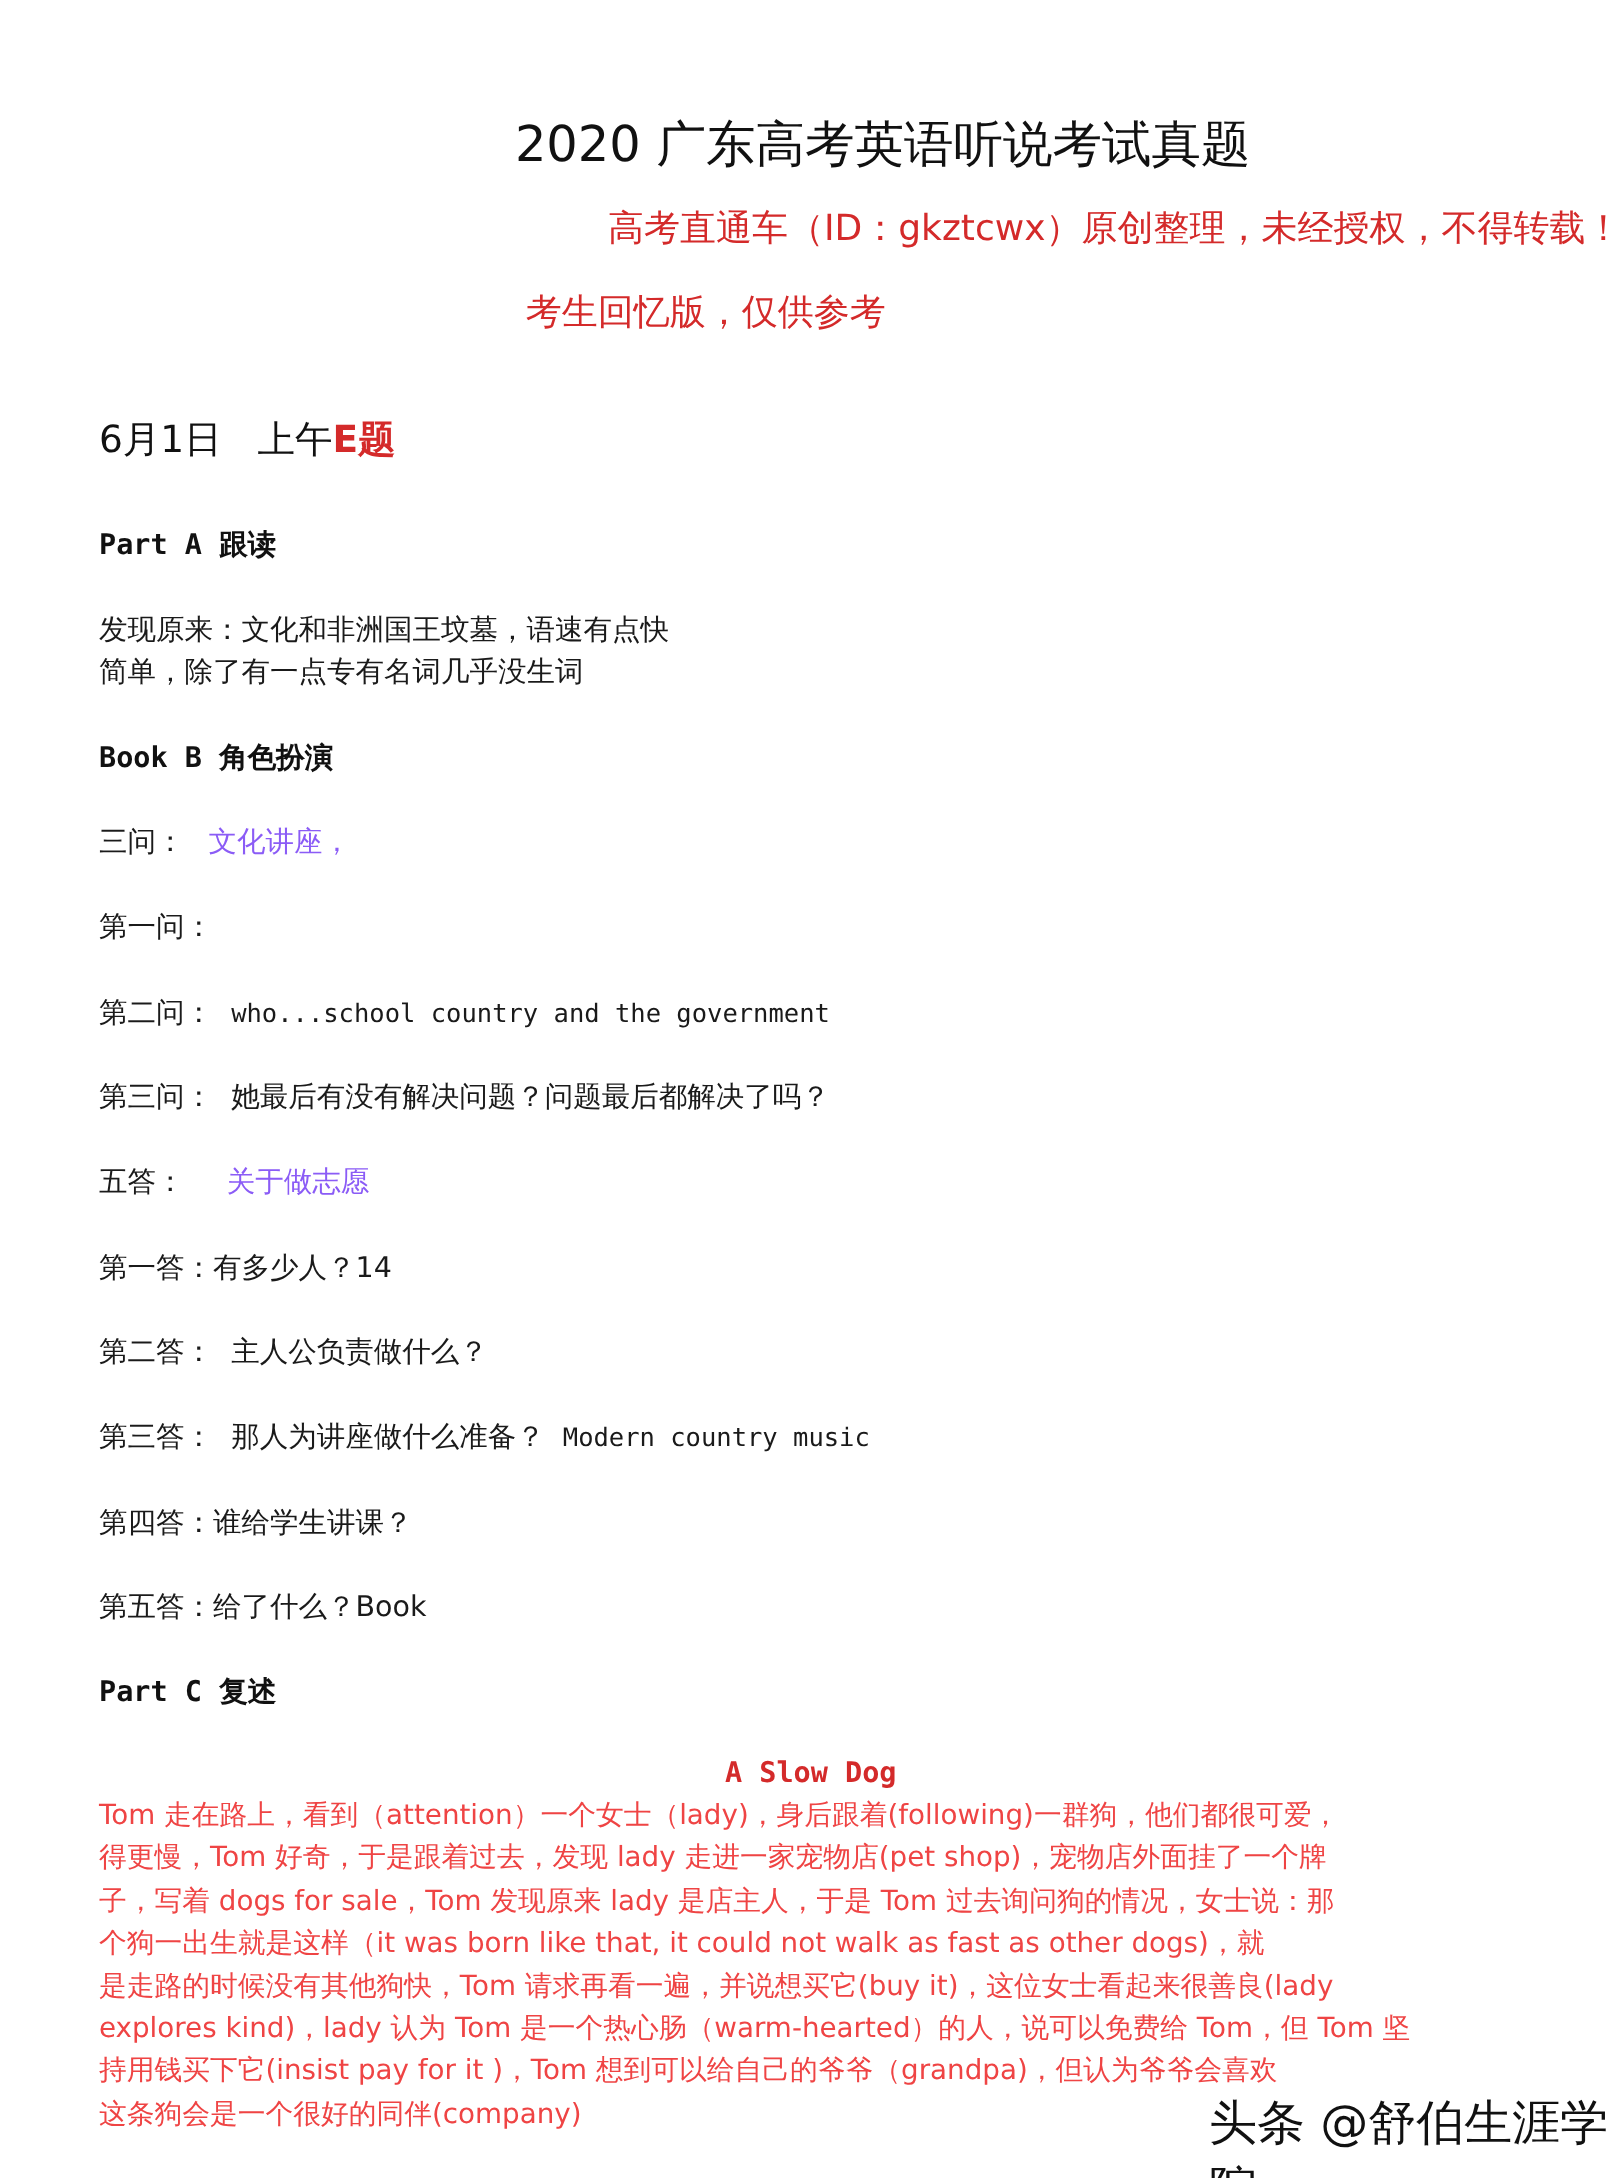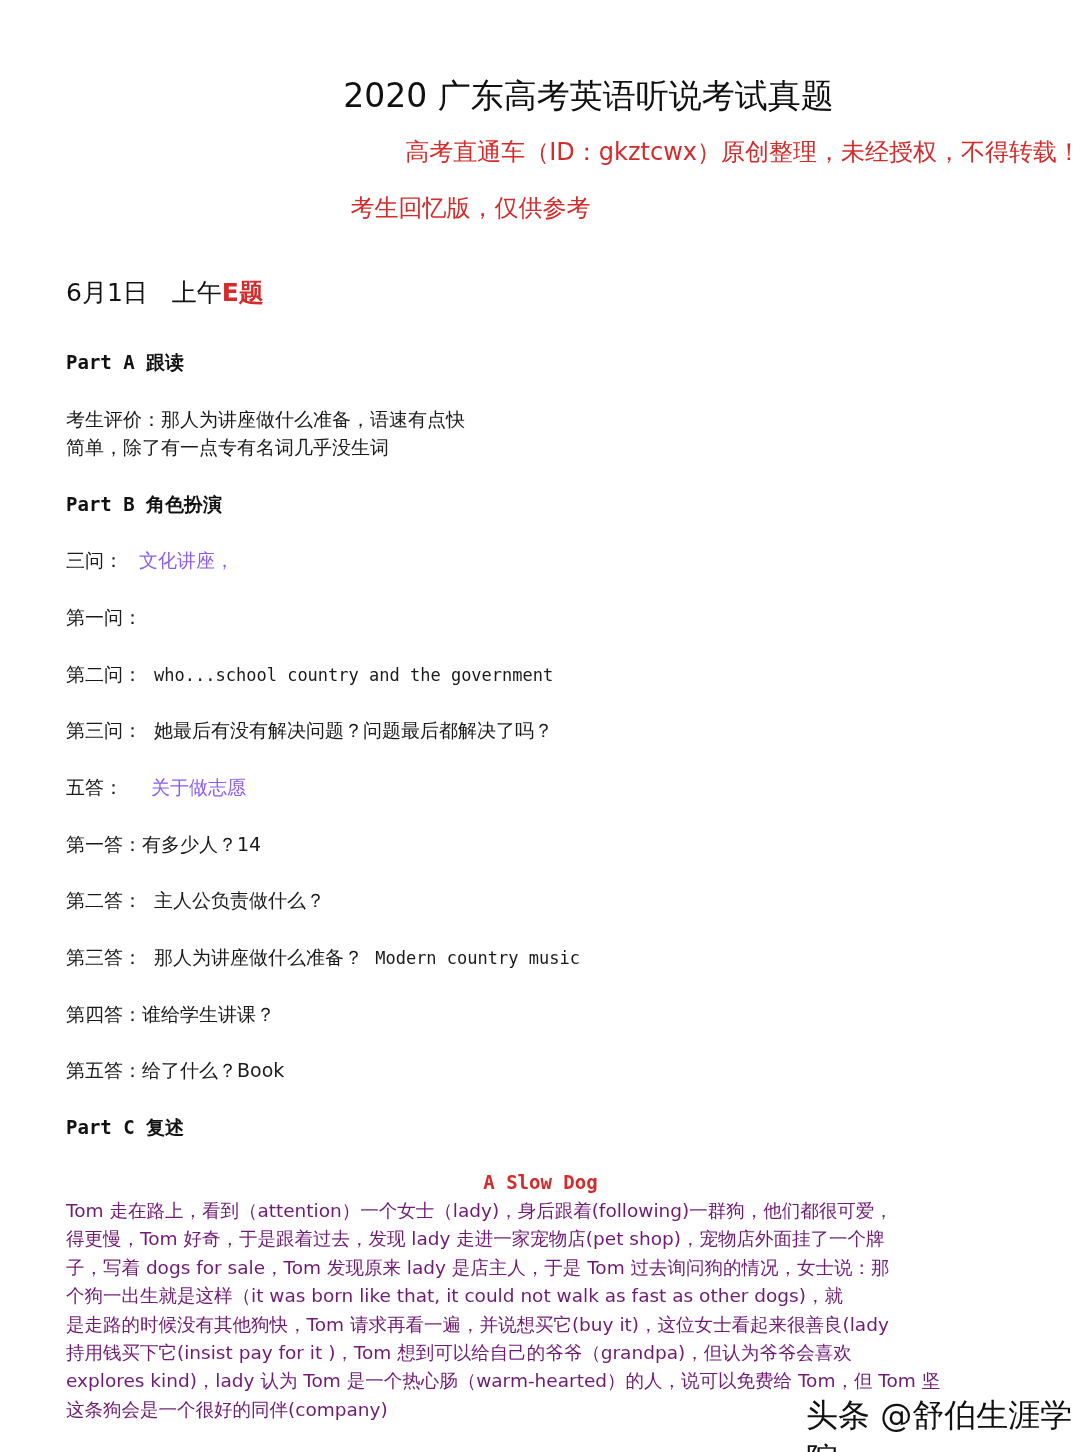--- a/index.html
+++ b/index.html
@@ -28,21 +28,21 @@
   .line { left: 66px; font-size: 19px; color: #1a1a1a; }
   .line .red { color: #8b5cf6; margin-left: 16px; }
   .line .en { font-family: "DejaVu Sans Mono", "Liberation Mono", monospace; font-size: 17px; }
   .story-title {
     left: 0; width: 1081px; top: 1171px; text-align: center; padding-left: 0;
     font-size: 19px; font-weight: bold; color: #d42a2a;
     font-family: "DejaVu Sans Mono", "Liberation Mono", monospace;
   }
   .story {
     position: absolute; left: 66px; top: 1197px; width: 950px;
-    font-size: 18.5px; line-height: 28.4px; color: #701a75;
+    font-size: 18.5px; line-height: 28.4px; color: #ef4444;
     text-align: justify; text-align-last: left;
   }
   .story .row { display: block; white-space: nowrap; }
   .watermark {
     position: absolute; left: 806px; top: 1394px;
     font-size: 32px; color: #111; letter-spacing: 0px;
     text-shadow: 1px 1px 0 #fff, -1px -1px 0 #fff, 1px -1px 0 #fff, -1px 1px 0 #fff;
     background: rgba(255,255,255,0.35);
   }
 </style>
@@ -54,25 +54,25 @@
 <div class="abs note2">考生回忆版，仅供参考</div>
 
 <div class="abs date-line">
   <span>6月1日</span>&nbsp;&nbsp;&nbsp;<span>上午</span><span class="red">E题</span>
 </div>
 
 <div class="abs part-head" style="top:350px">
   <span>Part A</span>
   <span class="zh">跟读</span>
 </div>
-<div class="abs line" style="top:407px">考生评价：那人为讲座做什么准备，语速有点快</div>
+<div class="abs line" style="top:407px">发现原来：文化和非洲国王坟墓，语速有点快</div>
 <div class="abs line" style="top:435px">简单，除了有一点专有名词几乎没生词</div>
 
 <div class="abs part-head" style="top:492px">
-  <span>Part B</span>
+  <span>Book B</span>
   <span class="zh">角色扮演</span>
 </div>
 <div class="abs line" style="top:548px">
   <span>三问：</span><span class="red">文化讲座，</span>
 </div>
 <div class="abs line" style="top:605px">
   <span>第一问：</span><span></span>
 </div>
 <div class="abs line" style="top:662px">
   <span>第二问：</span>&nbsp;&nbsp;<span class="en">who...school country and the government</span>
@@ -103,18 +103,18 @@
   <span>Part C</span>
   <span class="zh">复述</span>
 </div>
 <div class="abs story-title">A Slow Dog</div>
 <div class="story">
   <span class="row">Tom 走在路上，看到（attention）一个女士（lady)，身后跟着(following)一群狗，他们都很可爱，</span>
   <span class="row">得更慢，Tom 好奇，于是跟着过去，发现 lady 走进一家宠物店(pet  shop)，宠物店外面挂了一个牌</span>
   <span class="row">子，写着 dogs for sale，Tom 发现原来 lady 是店主人，于是 Tom 过去询问狗的情况，女士说：那</span>
   <span class="row">个狗一出生就是这样（it was born like that, it could not walk as fast as other dogs)，就</span>
   <span class="row">是走路的时候没有其他狗快，Tom 请求再看一遍，并说想买它(buy it)，这位女士看起来很善良(lady</span>
+  <span class="row">explores kind)，lady 认为 Tom 是一个热心肠（warm-hearted）的人，说可以免费给 Tom，但 Tom 坚</span>
   <span class="row">持用钱买下它(insist pay for it )，Tom 想到可以给自己的爷爷（grandpa)，但认为爷爷会喜欢</span>
-  <span class="row">explores kind)，lady 认为 Tom 是一个热心肠（warm-hearted）的人，说可以免费给 Tom，但 Tom 坚</span>
   <span class="row">这条狗会是一个很好的同伴(company)</span>
 </div>
 
 <div class="watermark">头条 @舒伯生涯学院</div>
 
 </body></html>

